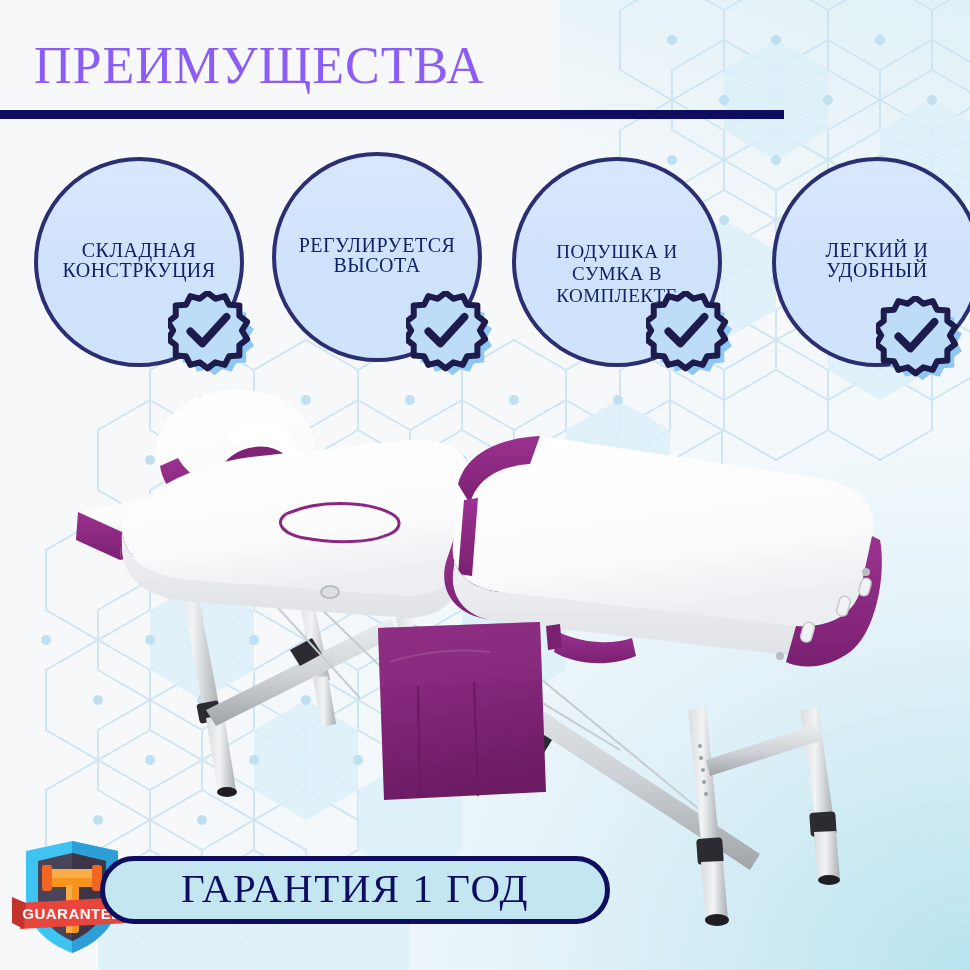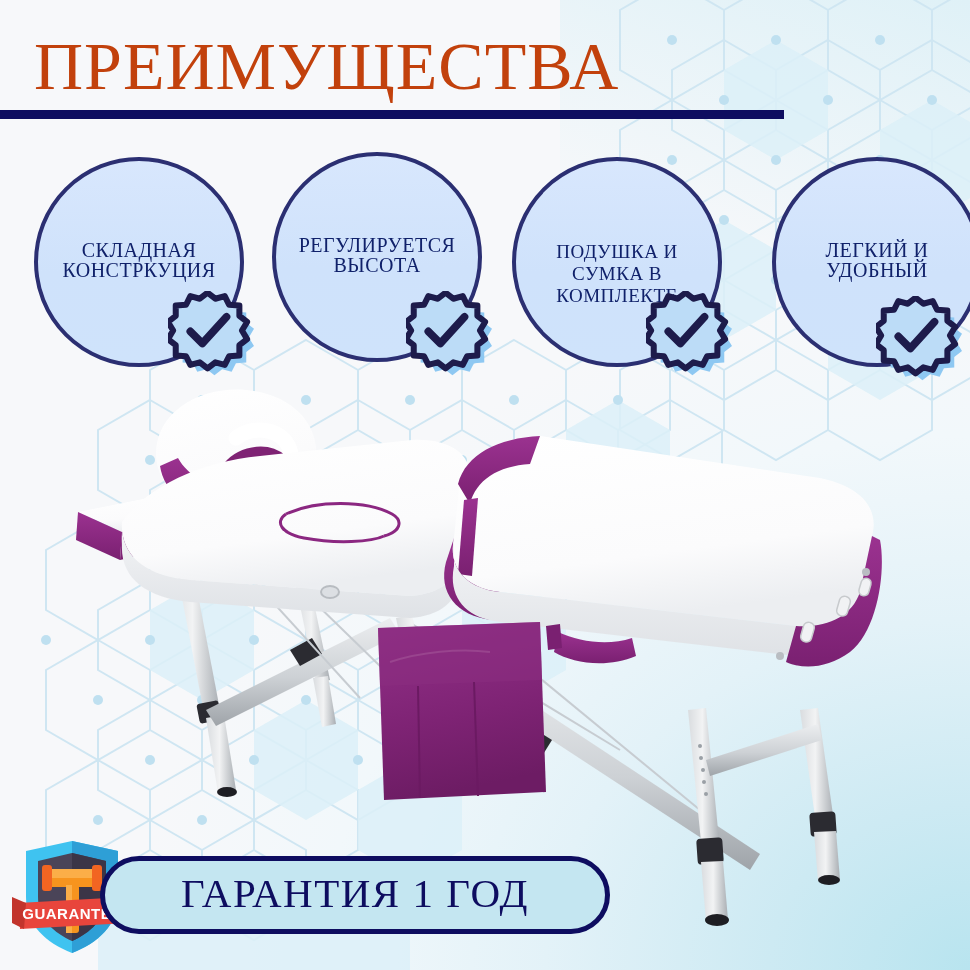--- a/index.html
+++ b/index.html
@@ -20,22 +20,22 @@
   .bg-top-tint{
     position:absolute;left:560px;top:0;width:410px;height:300px;
     background:linear-gradient(200deg,#dff1f7 0%,rgba(223,241,247,0) 80%);
   }
   .hex-layer{position:absolute;inset:0;}
   .hex-layer svg{display:block;width:970px;height:970px;}
 
   
   .title{
     position:absolute;left:34px;top:22px;width:760px;
-    color:#c2410c;
-    font-size:68px;line-height:88px;
+    color:#8b5cf6;
+    font-size:52px;line-height:88px;
     letter-spacing:1px;
     font-weight:400;
     white-space:nowrap;
   }
   .title-rule{
     position:absolute;left:0px;top:110px;width:784px;height:9px;
     background:#0e0d60;
   }
 
   
@@ -71,21 +71,21 @@
   .b2{left:406px;top:291px;}
   .b3{left:646px;top:291px;}
   .b4{left:876px;top:296px;}
 
   
   .table-art{position:absolute;left:60px;top:380px;width:900px;height:560px;}
   .table-art svg{display:block;}
 
   
   .guarantee-pill{
-    position:absolute;left:100px;top:856px;width:510px;height:78px;
+    position:absolute;left:100px;top:856px;width:510px;height:68px;
     background:#c4e6f1;
     border:5px solid #0e0d60;
     border-radius:39px;
     box-sizing:border-box;
     display:flex;align-items:center;justify-content:center;
   }
   .guarantee-pill .gtext{
     color:#0e0d60;font-size:41px;letter-spacing:1.5px;line-height:41px;
     transform:translateY(-2px);
   }

